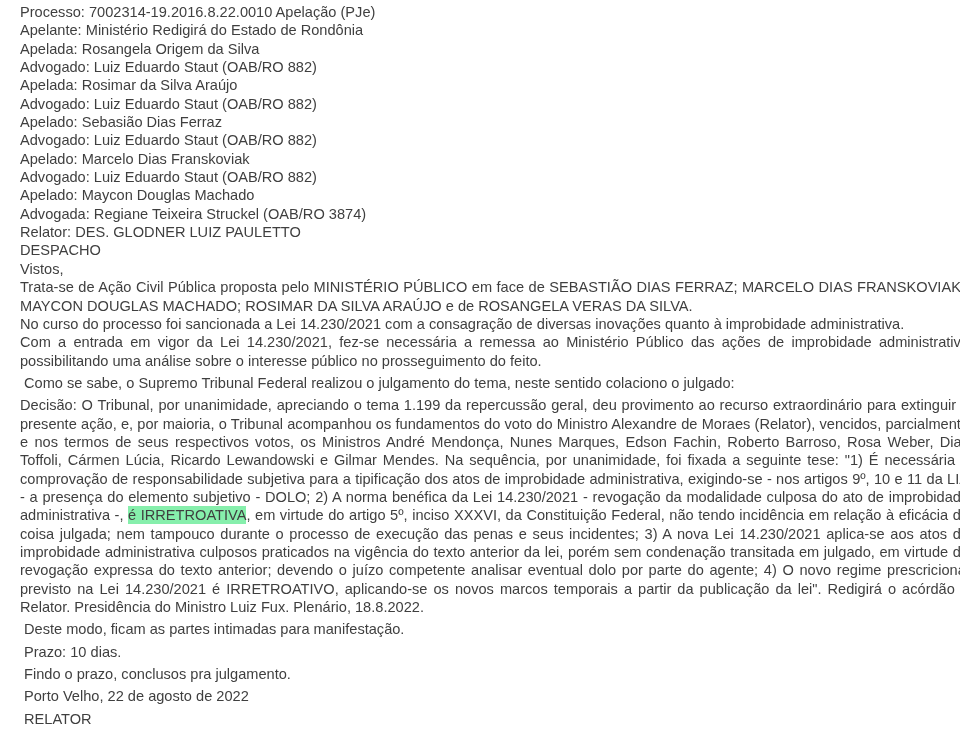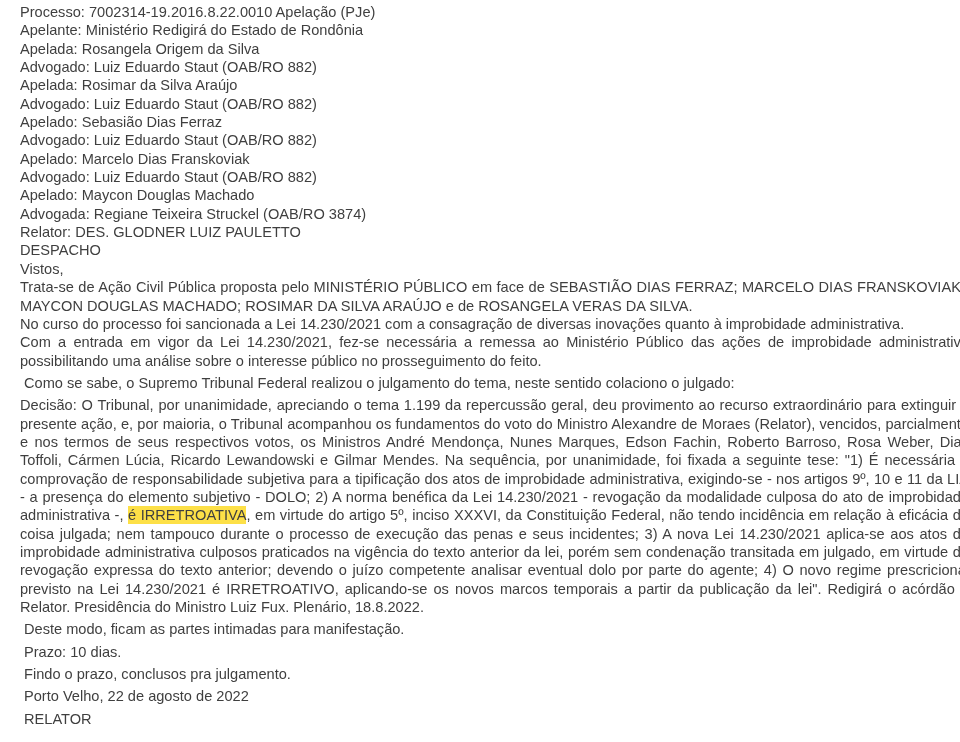--- a/index.html
+++ b/index.html
@@ -28,21 +28,21 @@
   .para {
     text-align: justify;
     text-justify: inter-word;
     margin: 0;
   }
   .para-left {
     text-align: left;
     margin: 4px;
   }
   mark.sel {
-    background: #fde047;
+    background: #86efac;
     color: #3f3f3f;
     padding: 1px 0;
   }
 </style>
 </head>
 <body>
 
 <div class="doc">
 
   <div>

